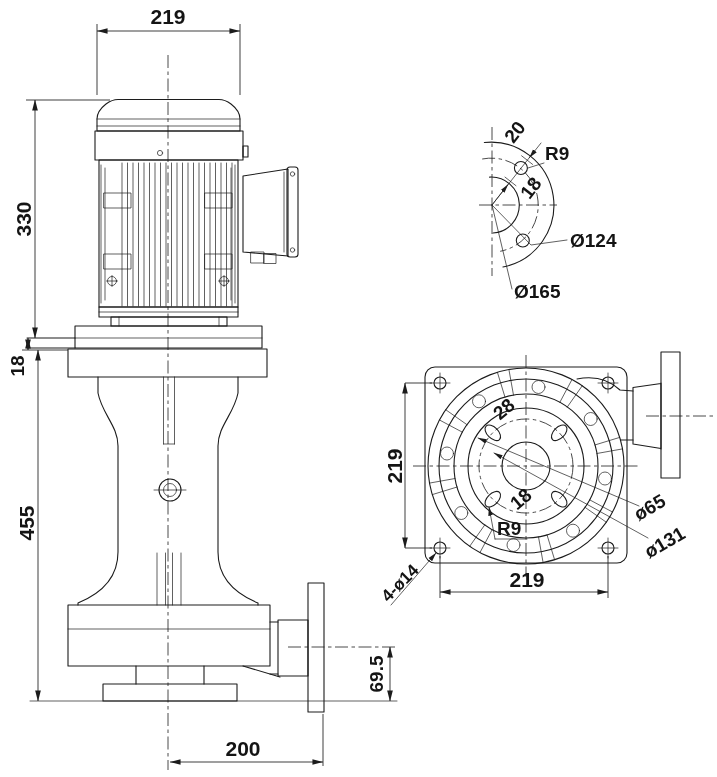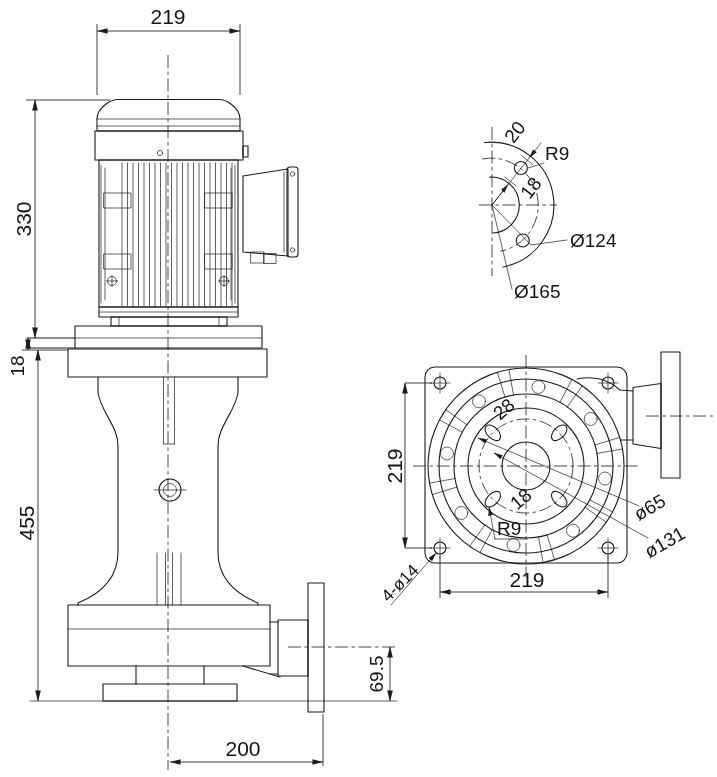--- a/index.html
+++ b/index.html
@@ -1,16 +1,16 @@
 <!DOCTYPE html>
 <html><head>
 <meta charset="utf-8">
 <style>
   html,body{margin:0;padding:0;background:#ffffff;}
-  .page{width:717px;height:777px;background:#fff;position:relative;overflow:hidden;}
+  .page{width:717px;height:777px;background:#fff;position:relative;overflow:hidden;font-weight:bold;}
   svg{display:block;}
   .o{fill:none;stroke:#1c1c1c;stroke-width:1.1;stroke-linejoin:round;stroke-linecap:round;}
   .t{fill:none;stroke:#1c1c1c;stroke-width:0.7;stroke-linejoin:round;stroke-linecap:round;}
   .cl{fill:none;stroke:#1c1c1c;stroke-width:0.8;stroke-dasharray:13 3.5 3.5 3.5;stroke-linecap:butt;}
   .dm{fill:none;stroke:#1c1c1c;stroke-width:0.85;stroke-linecap:butt;}
   text{fill:#141414;font-family:"Liberation Sans","DejaVu Sans",sans-serif;}
   .f1{font-size:21px;}
   .f2{font-size:19px;}
   .f3{font-size:17px;}
   .mid{text-anchor:middle;}

